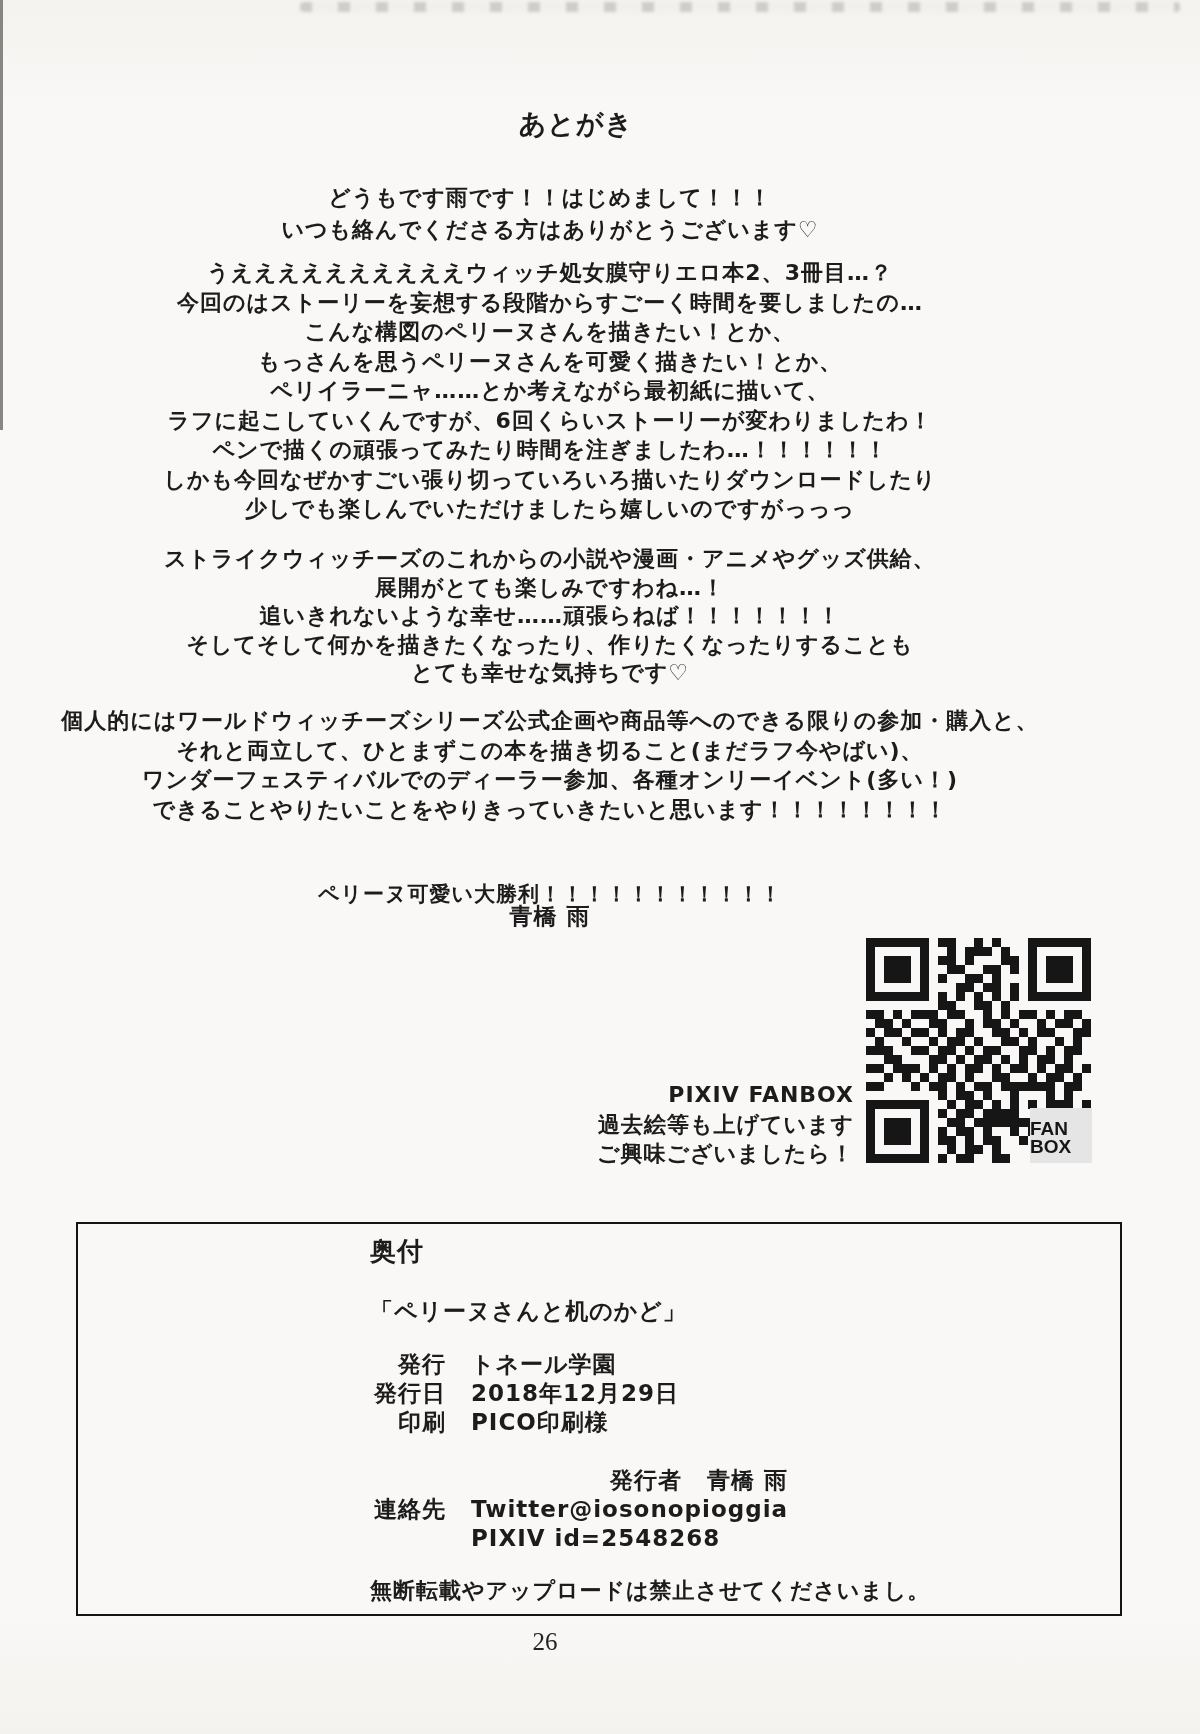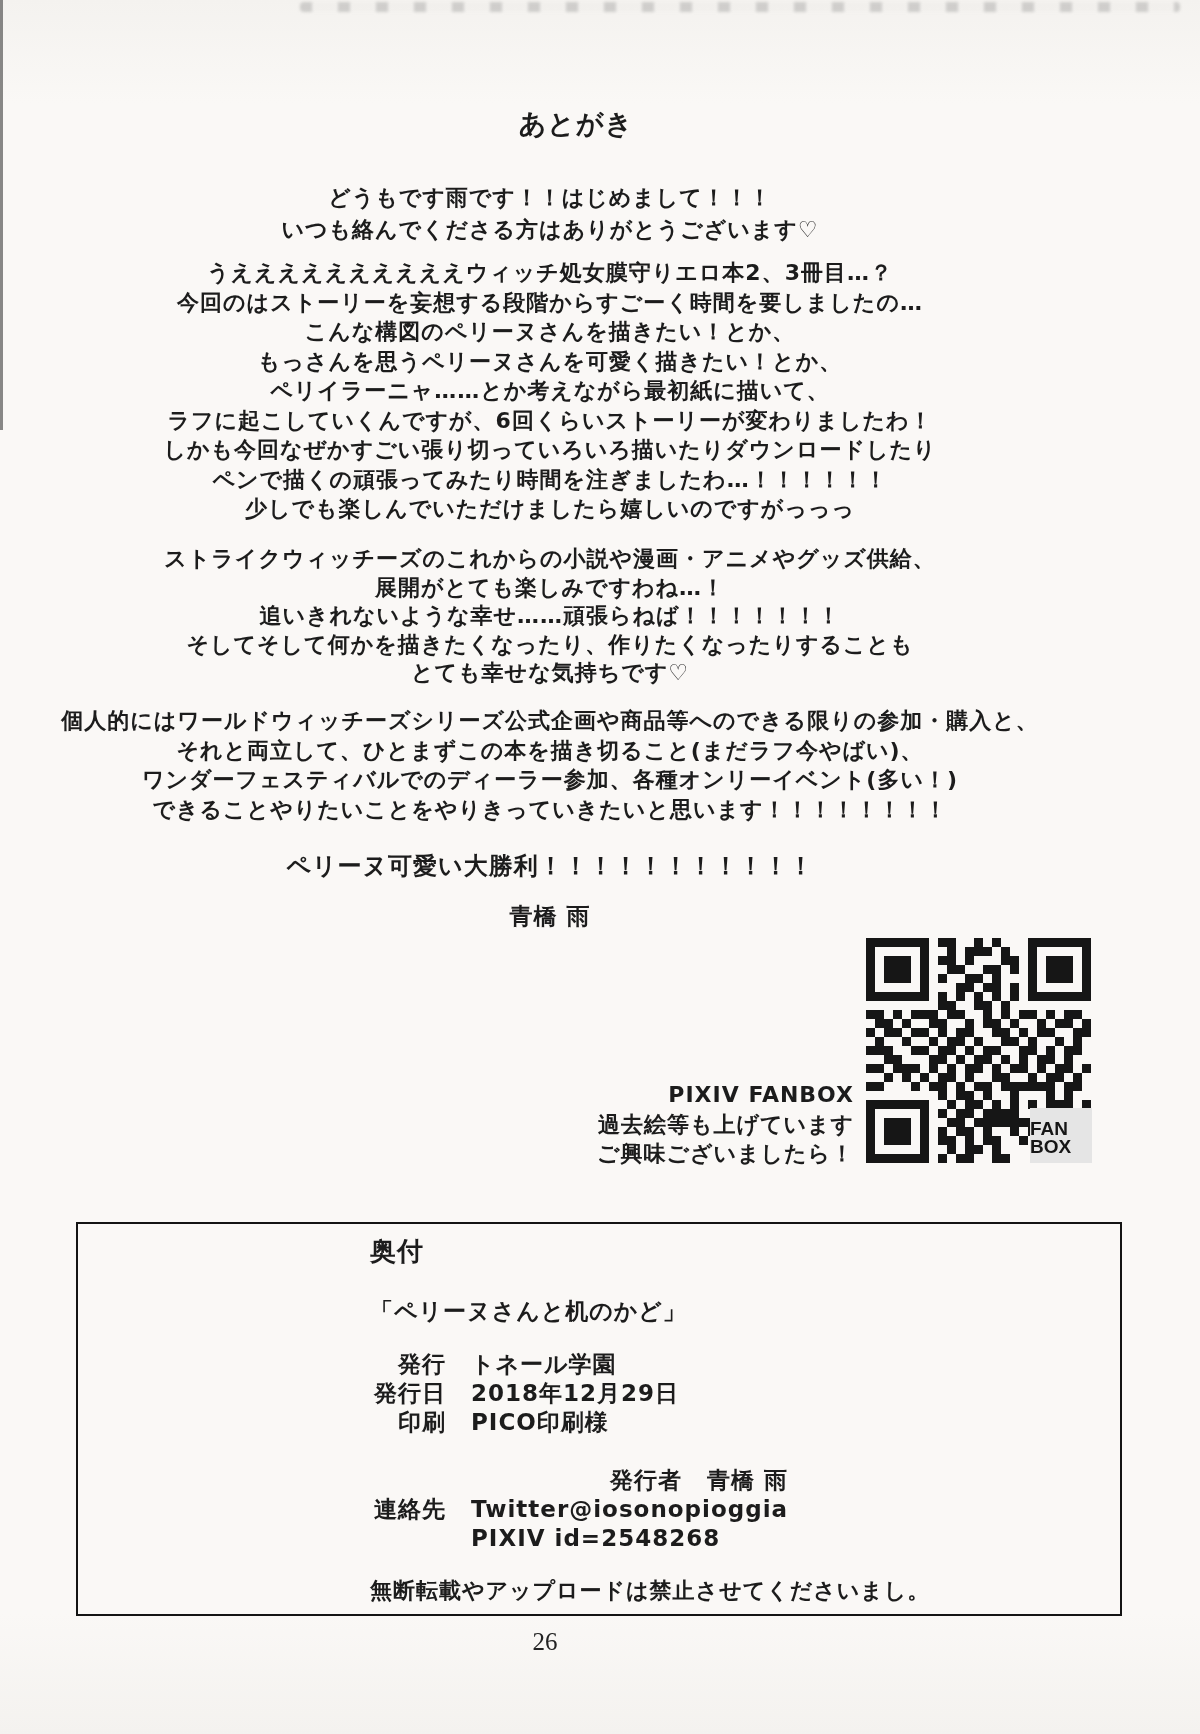--- a/index.html
+++ b/index.html
@@ -24,21 +24,21 @@
   .ata-title {
     position:absolute; left:0; top:106px; width:1100px; text-align:center;
     font-size:27px;
     padding-left:26px;
   }
   .block { position:absolute; left:0; width:1100px; text-align:center; font-size:22px; }
   .b1 { top:182px; line-height:32px; }
   .b2 { top:258px; line-height:29.5px; }
   .b3 { top:545px; line-height:28.5px; }
   .b4 { top:706px; line-height:29.5px; }
-  .b5 { top:850px; font-size:24px; }
+  .b5 { top:880px; font-size:21px; }
   .signature {
     position:absolute; left:0; top:901px; width:1100px; text-align:center; font-size:23px;
   }
   
   .fanbox-note {
     position:absolute; left:520px; top:1080px; width:334px; text-align:right;
     font-size:22px; line-height:29.5px;
   }
   .qr {
     position:absolute; left:866px; top:938px; width:225px; height:225px;
@@ -84,22 +84,22 @@
     <div>どうもです雨です！！はじめまして！！！</div>
     <div>いつも絡んでくださる方はありがとうございます♡</div>
   </div>
 <div class="block b2 jp">
     <div>うええええええええええウィッチ処女膜守りエロ本2、3冊目…？</div>
     <div>今回のはストーリーを妄想する段階からすごーく時間を要しましたの…</div>
     <div>こんな構図のペリーヌさんを描きたい！とか、</div>
     <div>もっさんを思うペリーヌさんを可愛く描きたい！とか、</div>
     <div>ペリイラーニャ……とか考えながら最初紙に描いて、</div>
     <div>ラフに起こしていくんですが、6回くらいストーリーが変わりましたわ！</div>
+    <div>ペンで描くの頑張ってみたり時間を注ぎましたわ…！！！！！！</div>
     <div>しかも今回なぜかすごい張り切っていろいろ描いたりダウンロードしたり</div>
-    <div>ペンで描くの頑張ってみたり時間を注ぎましたわ…！！！！！！</div>
     <div>少しでも楽しんでいただけましたら嬉しいのですがっっっ</div>
   </div>
 <div class="block b3 jp">
     <div>ストライクウィッチーズのこれからの小説や漫画・アニメやグッズ供給、</div>
     <div>展開がとても楽しみですわね…！</div>
     <div>追いきれないような幸せ……頑張らねば！！！！！！！</div>
     <div>そしてそして何かを描きたくなったり、作りたくなったりすることも</div>
     <div>とても幸せな気持ちです♡</div>
   </div>
 <div class="block b4 jp">

